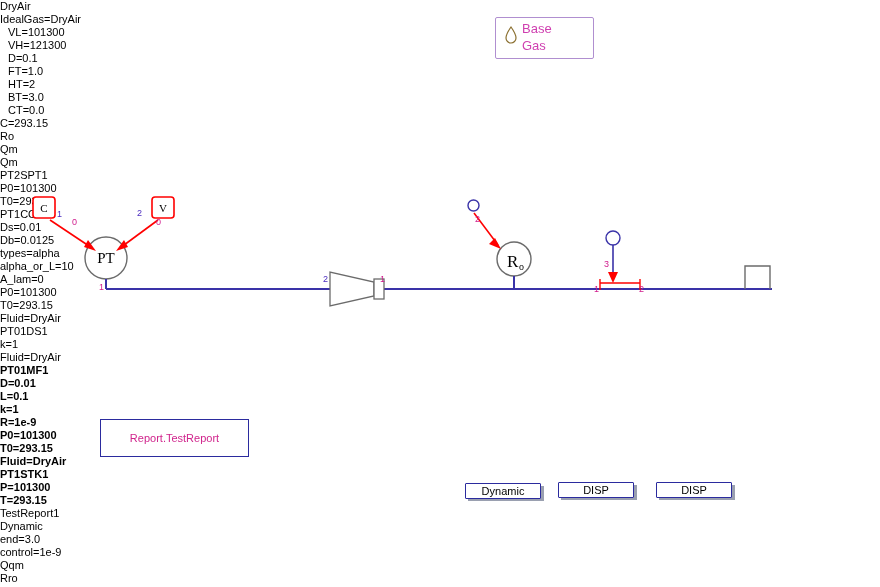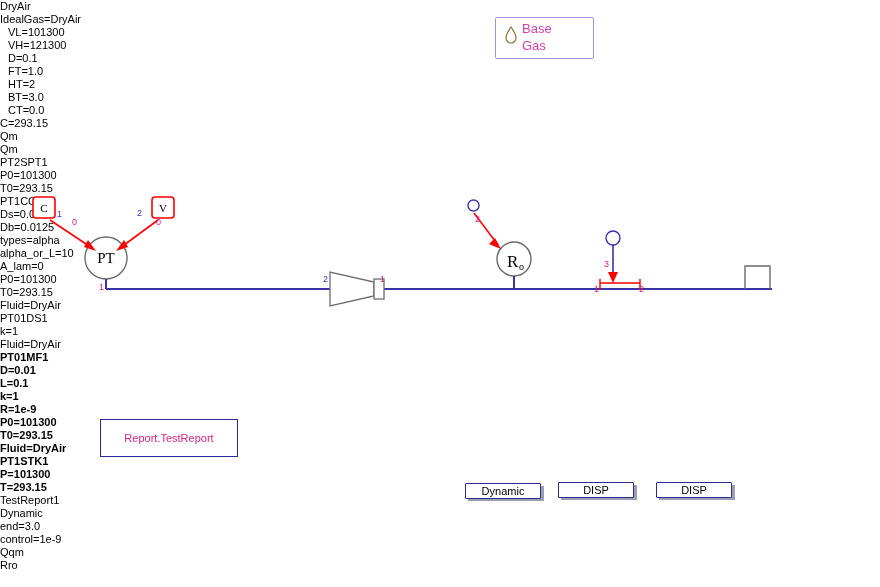--- a/index.html
+++ b/index.html
@@ -128,20 +128,21 @@
   <div class="lbl lbl-pink abs" style="left:156px;top:216px;font-size:9px;">0</div>
   <div class="lbl lbl-pink abs" style="left:99px;top:281px;font-size:9px;">1</div>
 
   <div class="lbl lbl-purple abs" style="left:323px;top:273px;font-size:9px;">2</div>
   <div class="lbl lbl-pink abs" style="left:380px;top:273px;font-size:9px;">1</div>
   <div class="lbl lbl-pink abs" style="left:475px;top:213px;font-size:9px;">2</div>
   <div class="lbl lbl-pink abs" style="left:604px;top:258px;font-size:9px;">3</div>
   <div class="lbl lbl-pink abs" style="left:594px;top:283px;font-size:9px;">1</div>
   <div class="lbl lbl-pink abs" style="left:639px;top:283px;font-size:9px;">2</div>
 
+  <div class="note" style="left:463px;top:171px;">Ro</div>
   <div class="note" style="left:598px;top:199px;">Qm</div>
   <div class="note" style="left:620px;top:260px;">Qm</div>
 
   <div class="note" style="left:86px;top:306px;">PT2SPT1
 P0=101300
 T0=293.15</div>
   <div class="note" style="left:323px;top:322px;">PT1COE1
 Ds=0.01
 Db=0.0125
 types=alpha
@@ -158,21 +159,21 @@
 L=0.1
 k=1
 R=1e-9
 P0=101300
 T0=293.15
 Fluid=DryAir</div>
   <div class="note" style="left:729px;top:306px;font-weight:bold;">PT1STK1
 P=101300
 T=293.15</div>
 
-  <div class="report-box" style="left:100px;top:419px;width:138px;height:38px;">
+  <div class="report-box" style="left:100px;top:419px;width:149px;height:38px;">
     <span class="report-text">Report.TestReport</span>
   </div>
   <div class="note" style="left:81px;top:468px;">TestReport1</div>
 
   <div class="btn-shadow" style="left:468px;top:486px;width:76px;height:15px;"></div>
   <div class="btn" style="left:465px;top:483px;width:76px;height:16px;">
     <span>Dynamic</span>
   </div>
   <div class="note" style="left:466px;top:514px;">Dynamic
 end=3.0

